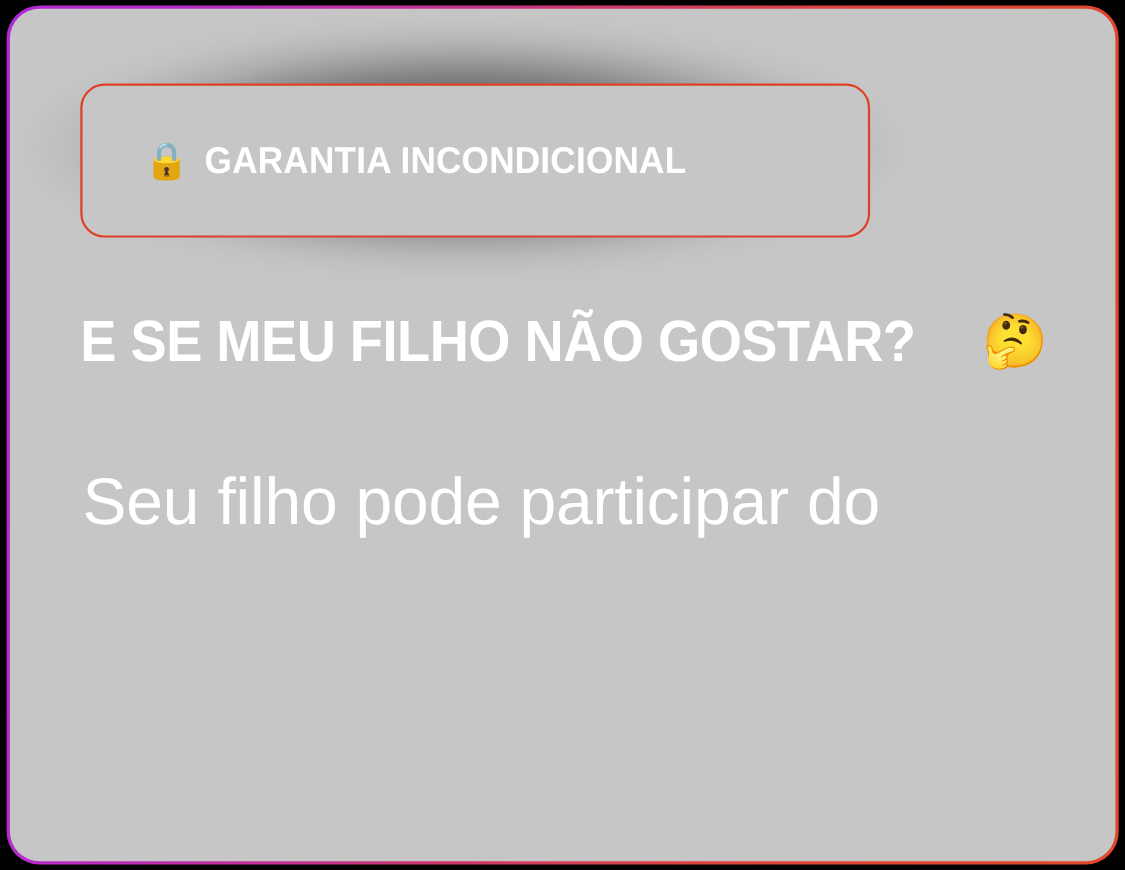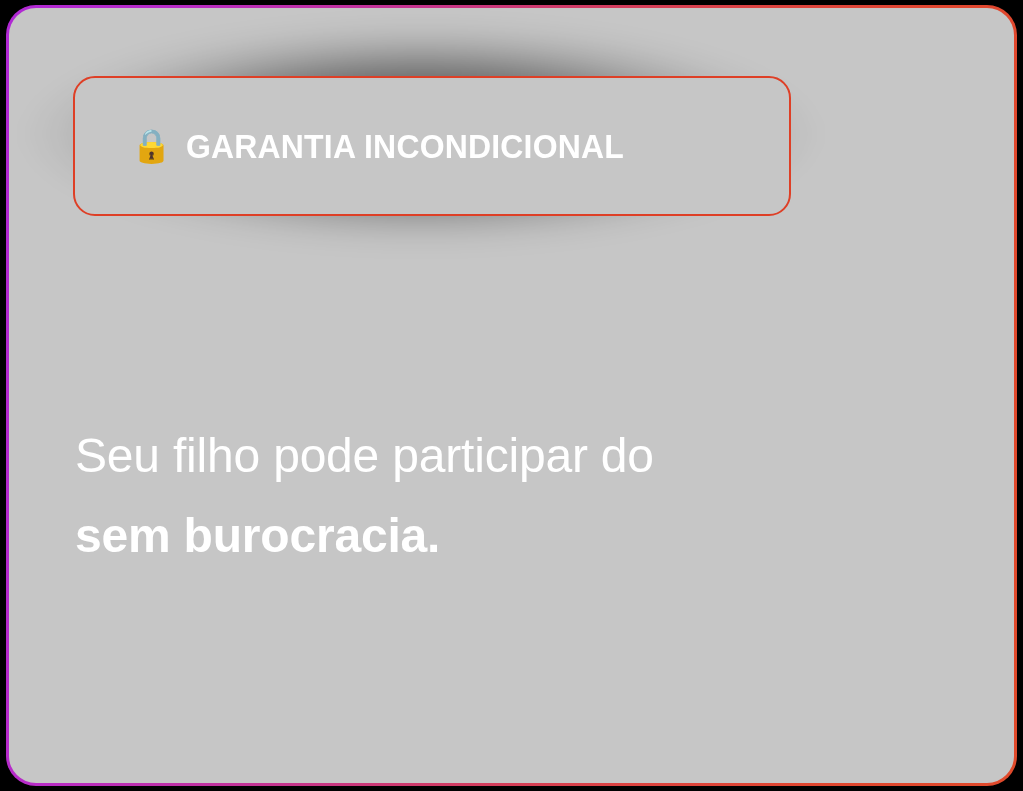--- a/index.html
+++ b/index.html
@@ -123,21 +123,21 @@
     display: inline-block;
   }
 
   
   #body-copy {
     position: absolute;
     left: 66px;
     top: 408px;
     width: 880px;
     color: #ffffff;
-    font-size: 48px;
+    font-size: 60px;
     font-weight: 300;
     line-height: 80px;
     letter-spacing: -0.2px;
   }
 
   #body-copy .strong {
     font-weight: 700;
   }
 
   #body-copy .line {
@@ -151,20 +151,23 @@
 <div id="guarantee-card">
   <div id="card-surface">
 
     <div id="badge-glow"></div>
 
     <div id="guarantee-badge">
       <span id="badge-lock-icon">🔒</span>
       <span id="badge-label">GARANTIA INCONDICIONAL</span>
     </div>
 
+    <div id="headline">
+      <span id="headline-text">E SE MEU FILHO NÃO GOSTAR?</span>
+      <span id="headline-emoji">🤔</span>
+    </div>
 
     <div id="body-copy">
         <span class="line">Seu filho pode participar do</span>
-        <span class="line strong">sem burocracia.</span>
       </div>
 
   </div>
 </div>
 
 </body></html>

